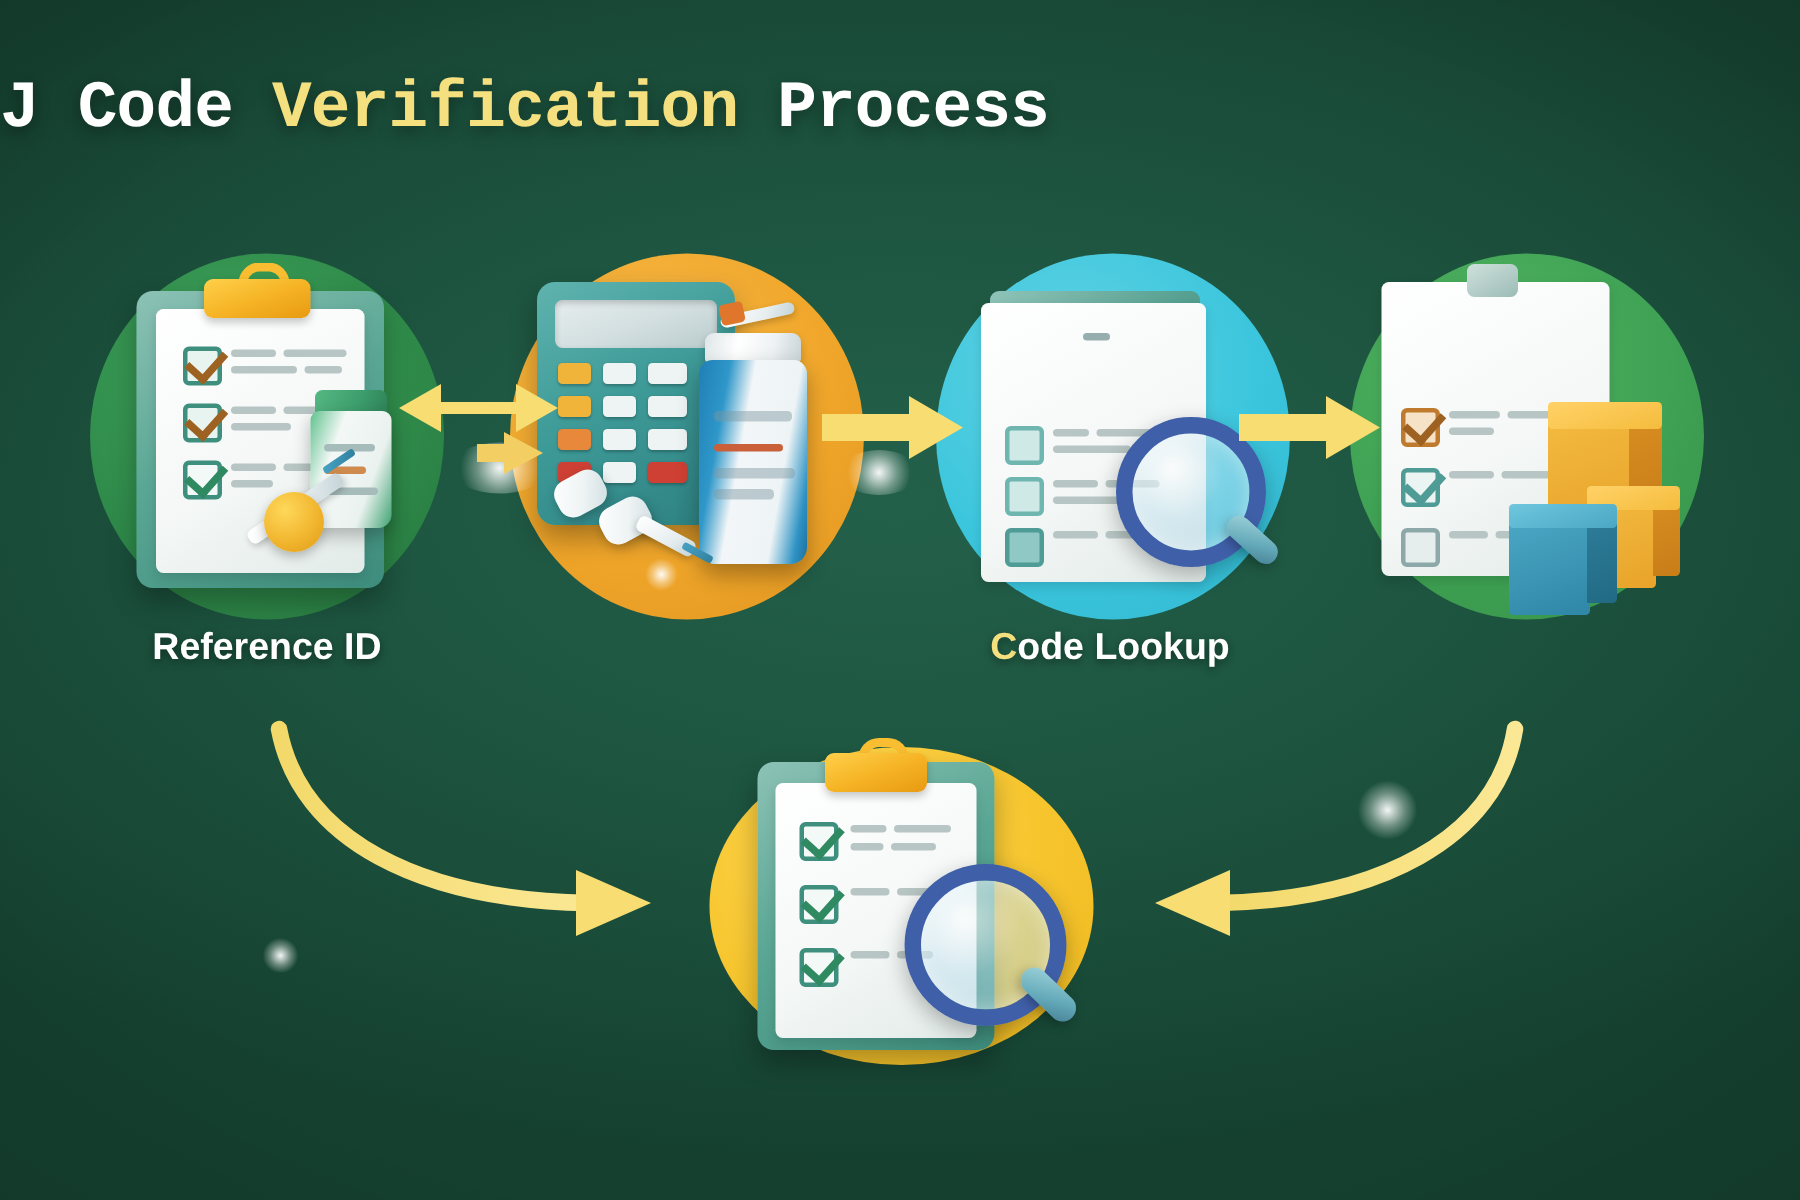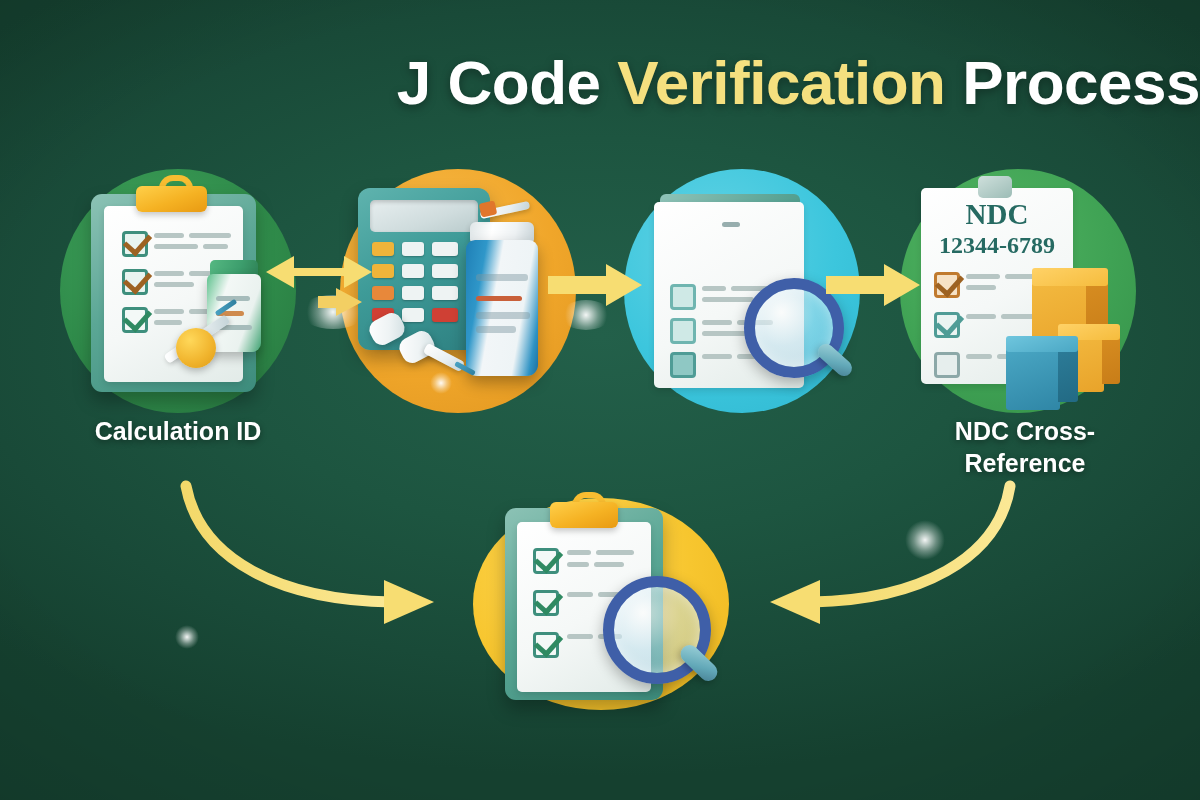--- a/index.html
+++ b/index.html
@@ -32,27 +32,28 @@
     background:
       radial-gradient(ellipse 95% 90% at 50% 50%, rgba(0,0,0,0) 55%, rgba(0,0,0,0.22) 100%);
   }
 
   
   .title {
     position: absolute;
     top: 50px;
     left: 0;
     width: 1200px;
-    text-align: right;
-    font-size: 62px;
+    text-align: left;
+    font-size: 44px;
     font-weight: bold;
     letter-spacing: -0.5px;
     line-height: 1.05;
     z-index: 9;
     text-shadow: 0 3px 10px rgba(0,0,0,0.35);
+    font-family: Liberation Mono, monospace;
   }
   .t-white { color: #ffffff; }
   .t-yellow { color: #f5e07f; }
 
   
   .steps {
     position: absolute;
     top: 166px;
     left: 0;
     width: 1200px;
@@ -472,22 +473,20 @@
         <div class="mag-handle" style="left:203px;top:186px;width:40px;height:16px;transform:rotate(42deg);"></div>
       </div>
     </div>
 
     <div class="step step-4">
       <div class="blob blob-green2"></div>
       <div class="art">
         <div class="cb-paper" style="left:33px;top:22px;width:152px;height:196px;"></div>
         <div style="position:absolute;left:90px;top:10px;width:34px;height:22px;border-radius:5px;background:linear-gradient(150deg,#cfe0dc 0%,#9cbcb6 100%);"></div>
 
-        <div class="doc-code" style="left:33px;top:32px;width:152px;font-size:29px;">NDC</div>
-        <div class="doc-code" style="left:28px;top:66px;width:162px;font-size:24px;">12344-6789</div>
 
         <div class="check-row" style="left:46px;top:106px;">
           <div class="check-box" style="border-color:#c07a2e;background:#f6e2c6;">
               <div class="tick brown"></div>
             </div>
           <div class="line" style="left:32px;top:2px;width:34px;"></div>
           <div class="line" style="left:71px;top:2px;width:36px;"></div>
           <div class="line" style="left:32px;top:13px;width:30px;"></div>
         </div>
         <div class="check-row" style="left:46px;top:146px;">
@@ -531,28 +530,27 @@
 
   <svg class="arrow" style="left:548px;top:262px;" width="96" height="46" viewBox="0 0 96 46">
     <path d="M 0 14 L 58 14 L 58 2 L 94 23 L 58 44 L 58 32 L 0 32 Z" fill="#f7dd72"></path>
   </svg>
 
   <svg class="arrow" style="left:826px;top:262px;" width="96" height="46" viewBox="0 0 96 46">
     <path d="M 0 14 L 58 14 L 58 2 L 94 23 L 58 44 L 58 32 L 0 32 Z" fill="#f7dd72"></path>
   </svg>
 
   <div class="labels">
-    <div class="label lab-1 t-white">Calculation ID</div>
-
-
-
-    <div class="label lab-4 t-white">
-      <span>NDC Cross-</span><br>
-      <span>Reference</span>
+    <div class="label lab-1 t-white">Reference ID</div>
+
+
+    <div class="label lab-3">
+      <span class="t-yellow">C</span><span class="t-white">ode Lookup</span>
     </div>
+
   </div>
 
   <div class="bottom-wrap">
     <div class="blob-yellow"></div>
     <div class="art">
       <div class="clipboard" style="left:50px;top:16px;width:158px;height:192px;"></div>
       <div class="cb-paper" style="left:62px;top:30px;width:134px;height:170px;"></div>
       <div class="cb-clip-top" style="left:117px;top:0px;width:22px;height:15px;"></div>
       <div class="cb-clip" style="left:95px;top:10px;width:68px;height:26px;"></div>
 

